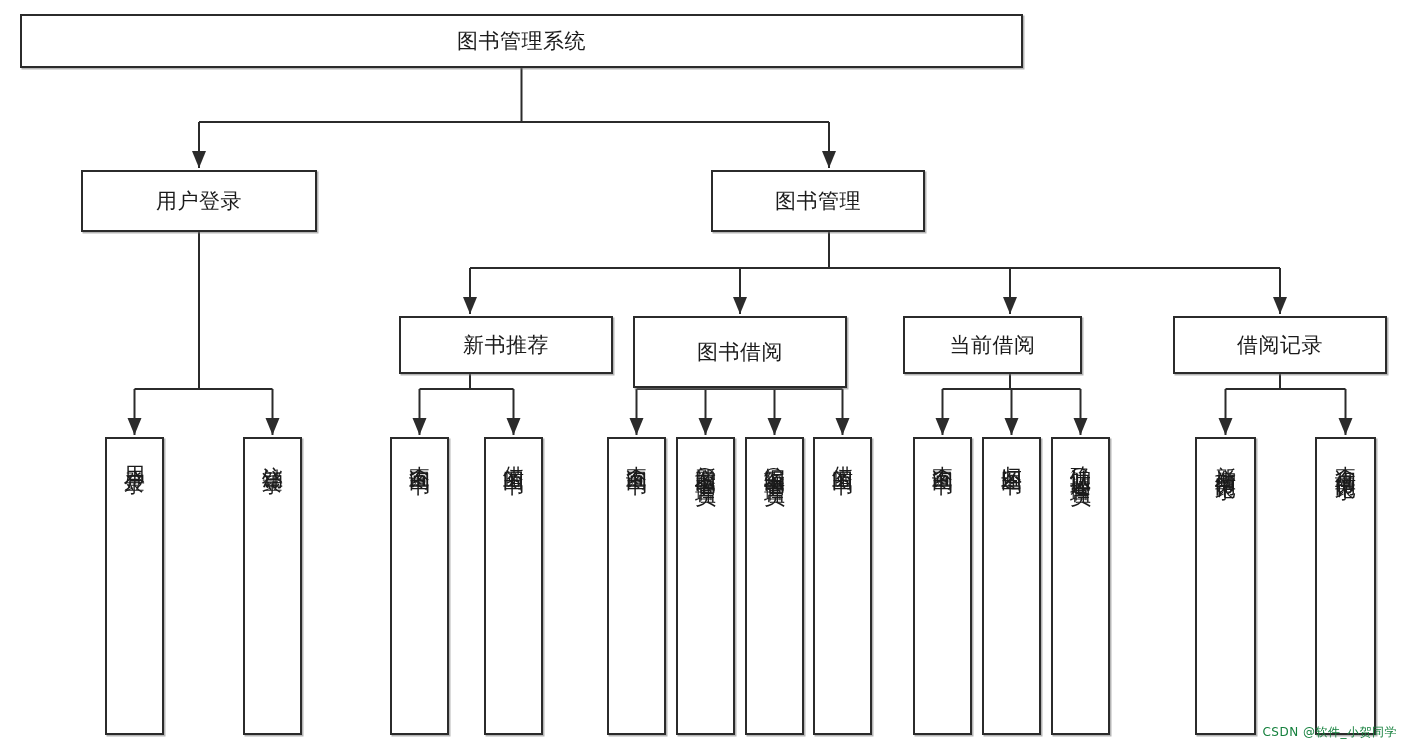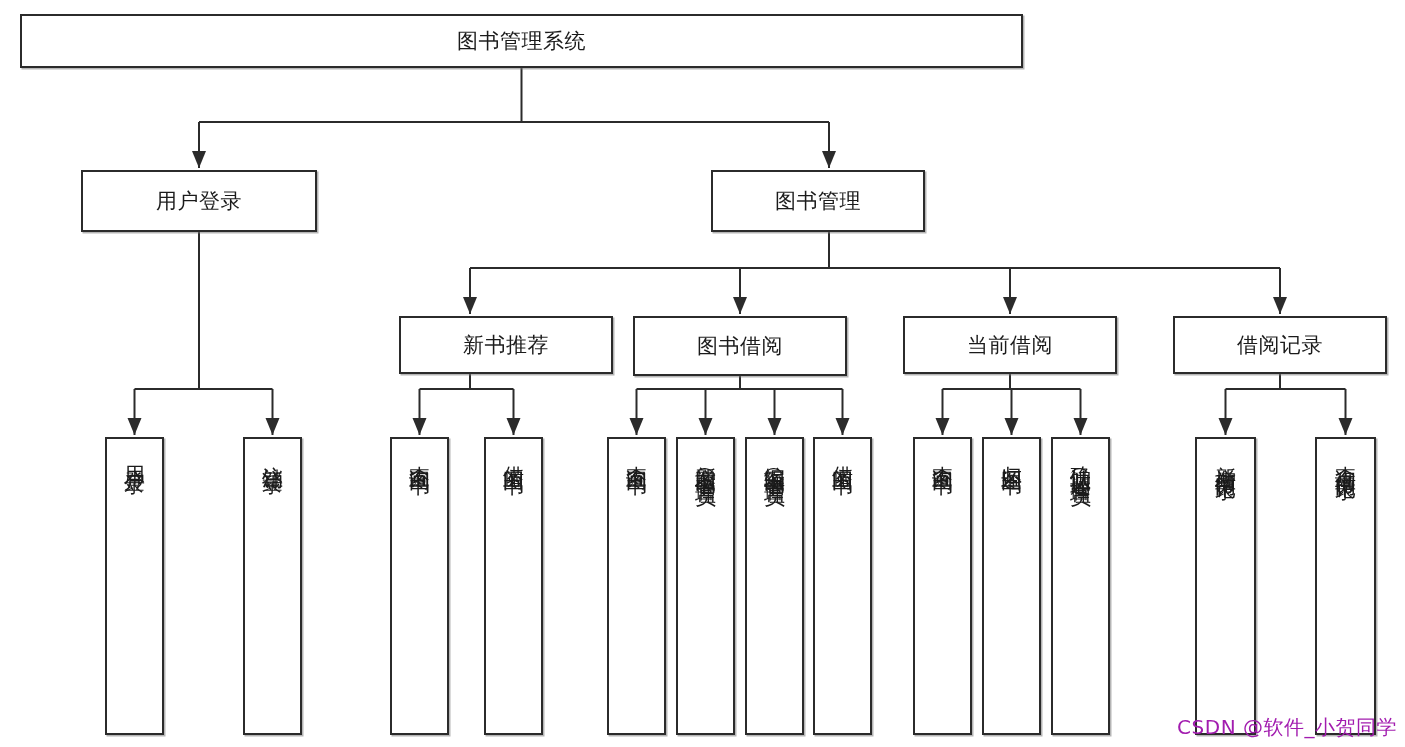--- a/index.html
+++ b/index.html
@@ -60,22 +60,22 @@
     font-size: 21px;
     line-height: 1.05;
     letter-spacing: 3px;
     white-space: nowrap;
     text-align: left;
   }
   #watermark {
     position: absolute;
     right: 8px;
     bottom: 6px;
-    font-size: 20px;
-    color: #a21caf;
+    font-size: 12px;
+    color: #15803d;
     letter-spacing: 0.5px;
     white-space: nowrap;
     user-select: none;
   }
 </style>
 </head>
 <body>
 
 <div id="diagram-root">
   <svg id="edges-layer" width="1405" height="747" viewBox="0 0 1405 747">
@@ -139,24 +139,24 @@
       </div>
       <div class="node horiz" style="left: 81px; top: 170px; width: 236px; height: 62px;">
         <span class="node-label">用户登录</span>
       </div>
       <div class="node horiz" style="left: 711px; top: 170px; width: 214px; height: 62px;">
         <span class="node-label">图书管理</span>
       </div>
       <div class="node horiz" style="left: 363px; top: 316px; width: 214px; height: 58px; margin-left: 36px;">
         <span class="node-label">新书推荐</span>
       </div>
-      <div class="node horiz" style="left: 633px; top: 316px; width: 214px; height: 60px;">
+      <div class="node horiz" style="left: 633px; top: 316px; width: 214px; height: 72px;">
         <span class="node-label">图书借阅</span>
       </div>
-      <div class="node horiz" style="left: 903px; top: 316px; width: 214px; height: 58px;">
+      <div class="node horiz" style="left: 903px; top: 316px; width: 179px; height: 58px;">
         <span class="node-label">当前借阅</span>
       </div>
       <div class="node horiz" style="left: 1173px; top: 316px; width: 214px; height: 58px; font-family: Liberation Serif, serif;">
         <span class="node-label">借阅记录</span>
       </div>
       <div class="node vert" style="left: 105px; top: 437px; width: 59px; height: 298px;">
         <span class="node-label">用户登录</span>
       </div>
       <div class="node vert" style="left: 243px; top: 437px; width: 59px; height: 298px;">
         <span class="node-label">注销登录</span>

